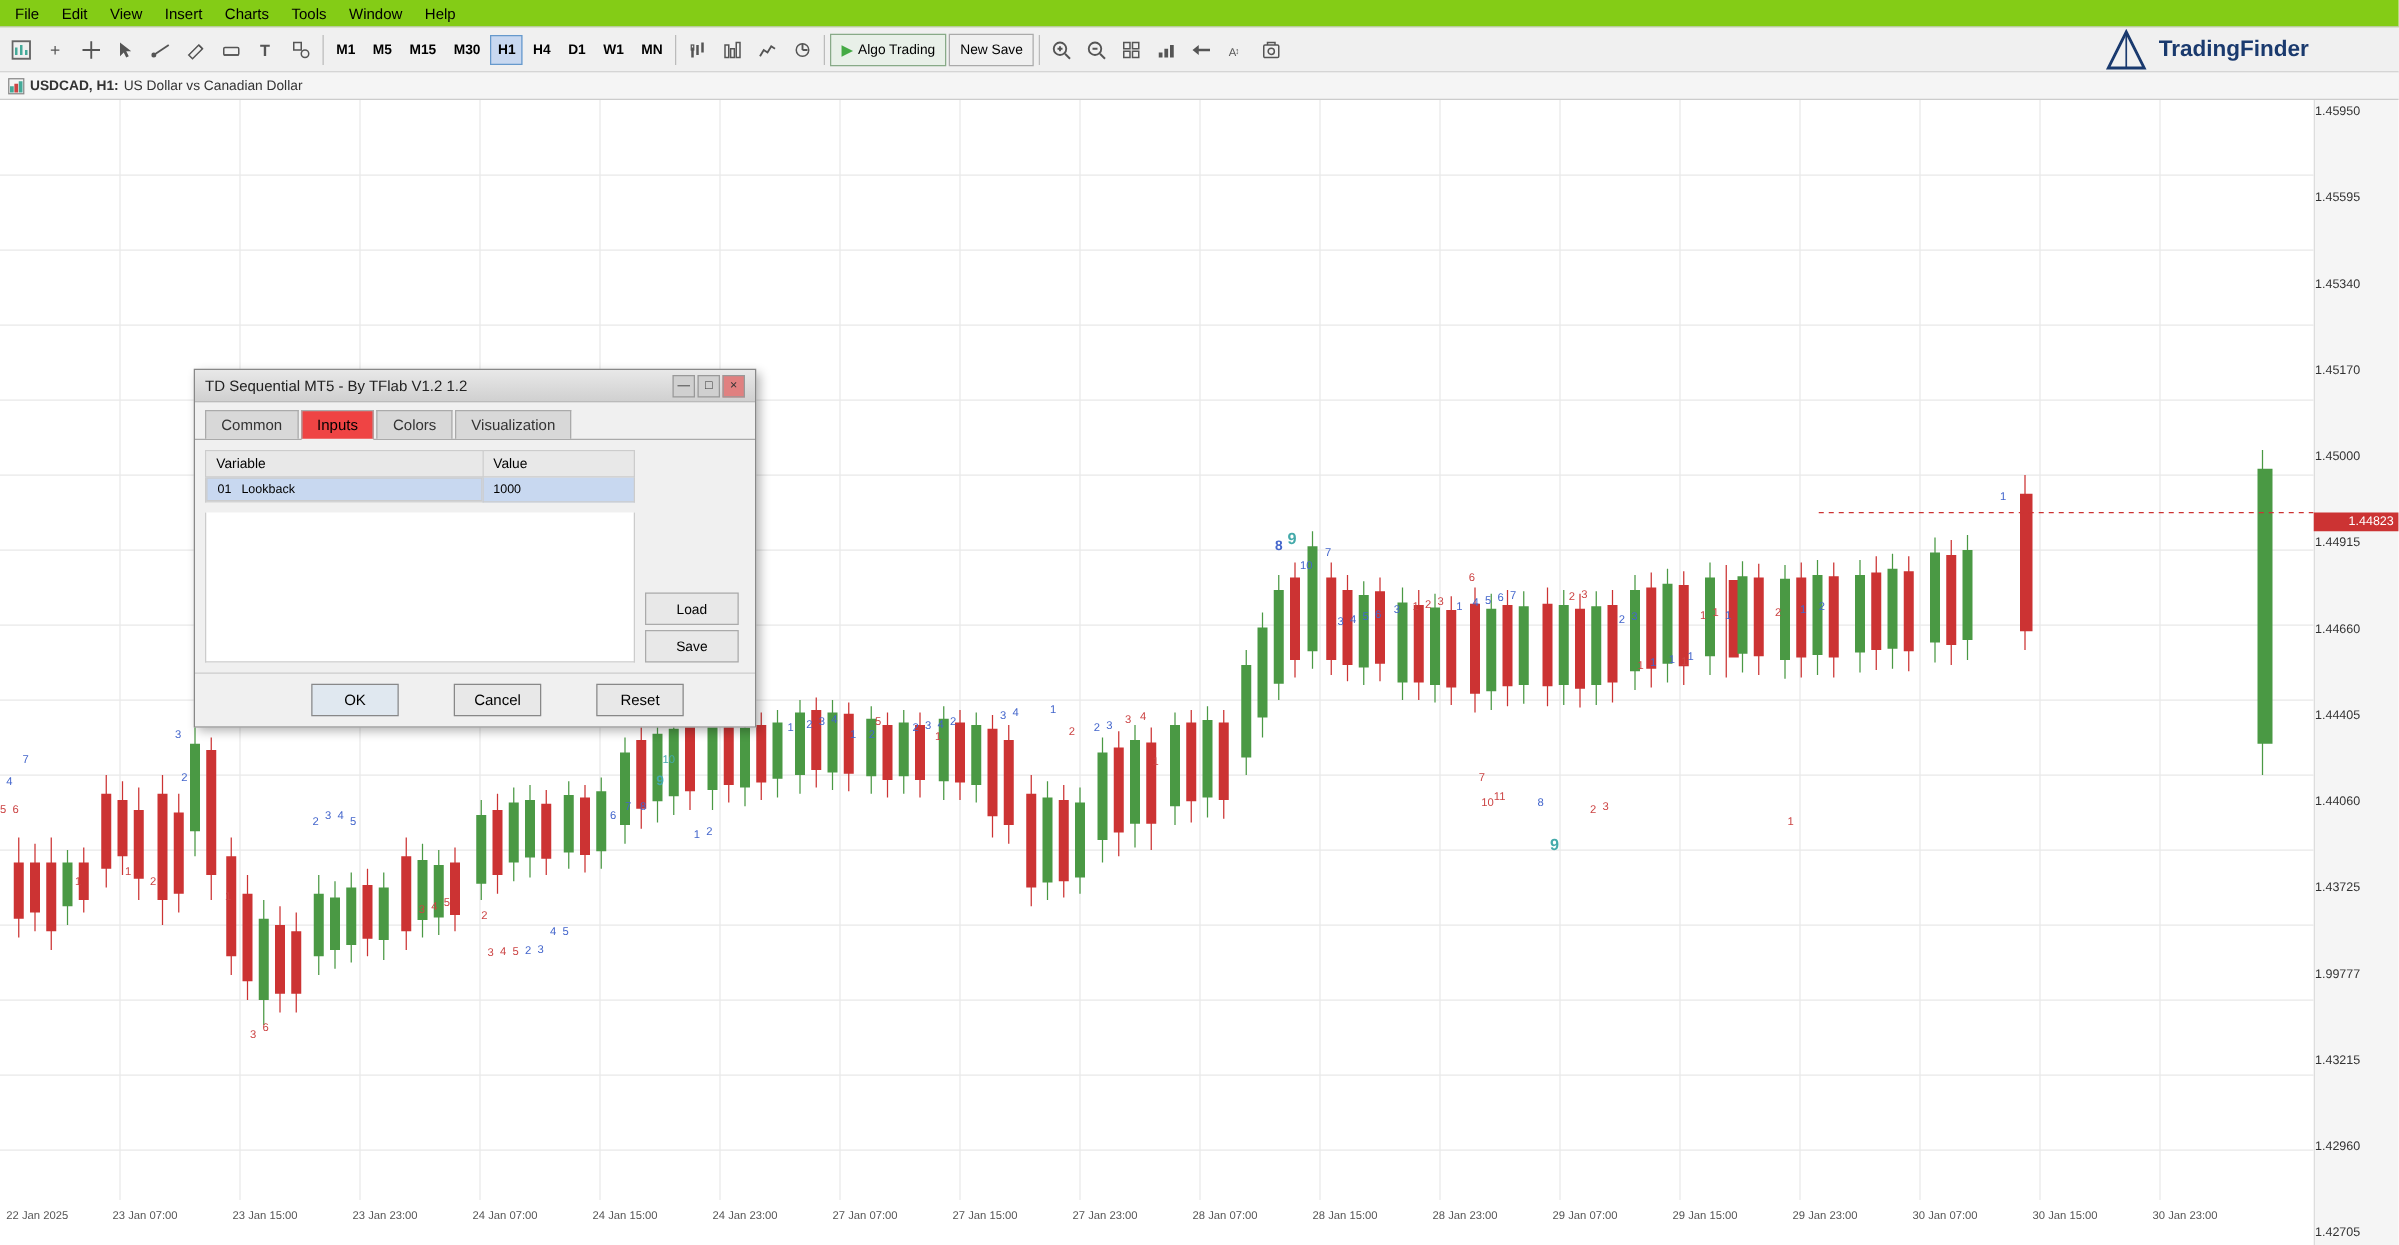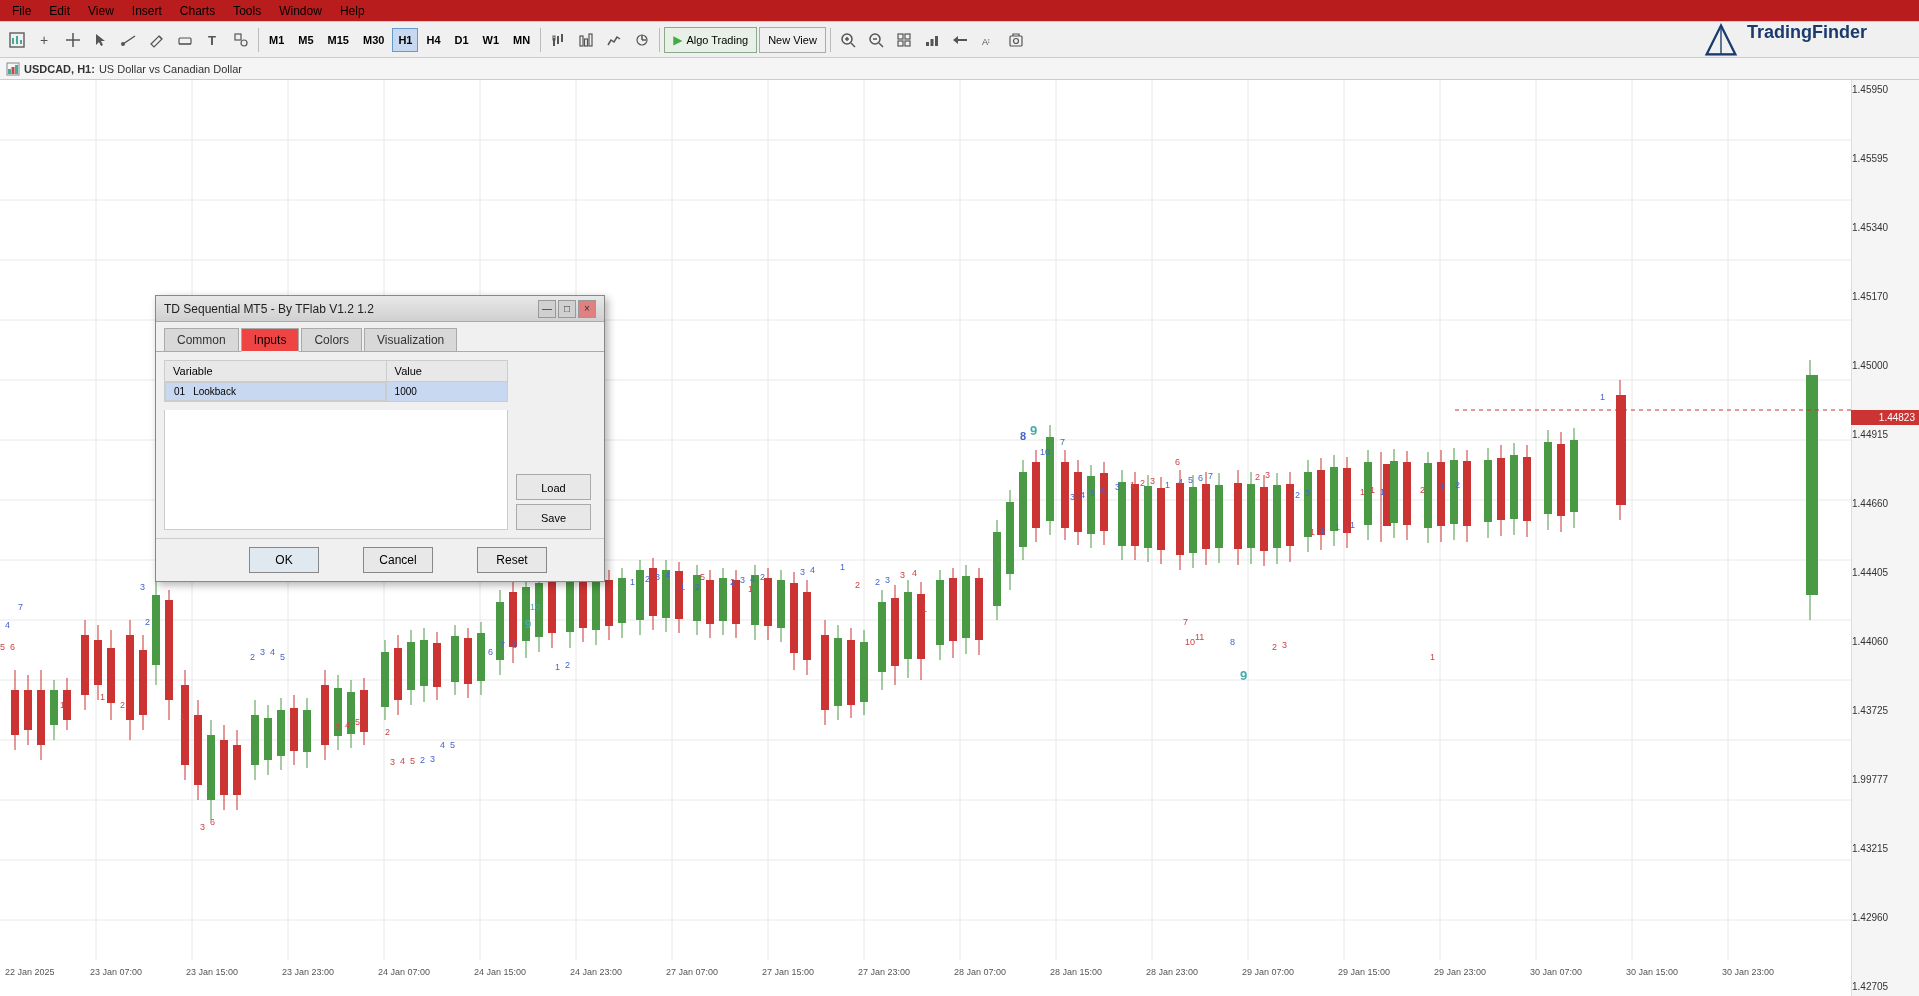--- a/index.html
+++ b/index.html
@@ -8,21 +8,21 @@
       font-size: 12px;
       background: #f0f0f0;
       overflow: hidden;
       width: 1919px;
       height: 996px;
       position: relative;
     }
 
     
     #menu-bar {
-      background: #b91c1c;
+      background: #84cc16;
       border-bottom: 1px solid #ccc;
       height: 22px;
       display: flex;
       align-items: center;
       padding: 0 4px;
       gap: 2px;
     }
     .menu-item {
       padding: 2px 8px;
       cursor: pointer;
@@ -408,21 +408,21 @@
         <line x1="8" y1="8" x2="12" y2="8" stroke="#555" stroke-width="1.5"></line>
       </svg>
   </button>
   <div class="toolbar-separator"></div>
 
   <button class="algo-btn">
     <span style="color:#44aa44; font-size:12px;">▶</span>
     <span>Algo Trading</span>
   </button>
   <button class="new-order-btn">
-    <span>New View</span>
+    <span>New Save</span>
   </button>
   <div class="toolbar-separator"></div>
   <button class="toolbar-btn">
     <svg width="16" height="16" viewBox="0 0 16 16">
         <circle cx="7" cy="7" r="5" fill="none" stroke="#555" stroke-width="1.5"></circle>
         <line x1="11" y1="11" x2="15" y2="15" stroke="#555" stroke-width="1.5"></line>
         <line x1="5" y1="7" x2="9" y2="7" stroke="#555" stroke-width="1.5"></line>
         <line x1="7" y1="5" x2="7" y2="9" stroke="#555" stroke-width="1.5"></line>
       </svg>
   </button>
@@ -460,21 +460,21 @@
       </svg>
   </button>
   <button class="toolbar-btn">
     <svg width="16" height="16" viewBox="0 0 16 16">
         <rect x="2" y="4" width="12" height="10" rx="1" fill="none" stroke="#555" stroke-width="1.2"></rect>
         <circle cx="8" cy="9" r="2.5" fill="none" stroke="#555" stroke-width="1.2"></circle>
         <path d="M5 4 L5 2 L11 2 L11 4" fill="none" stroke="#555" stroke-width="1.2"></path>
       </svg>
   </button>
 
-  <div style="margin-left: auto; display: flex; gap: 8px; margin-right: 48px;">
+  <div style="margin-left: auto; display: flex; align-items: center; gap: 8px; margin-right: 68px;">
     <svg class="logo-icon" viewBox="0 0 40 40">
       <polygon points="20,4 36,36 4,36" fill="none" stroke="#1a3a6e" stroke-width="2.5"></polygon>
       <line x1="20" y1="4" x2="20" y2="36" stroke="#1a3a6e" stroke-width="1.5"></line>
       <line x1="4" y1="36" x2="36" y2="36" stroke="#1a3a6e" stroke-width="1.5"></line>
     </svg>
     <span style="font-size:18px; font-weight:bold; color:#1a3a6e;">TradingFinder</span>
   </div>
 </div>
 
 <div id="chart-status">

